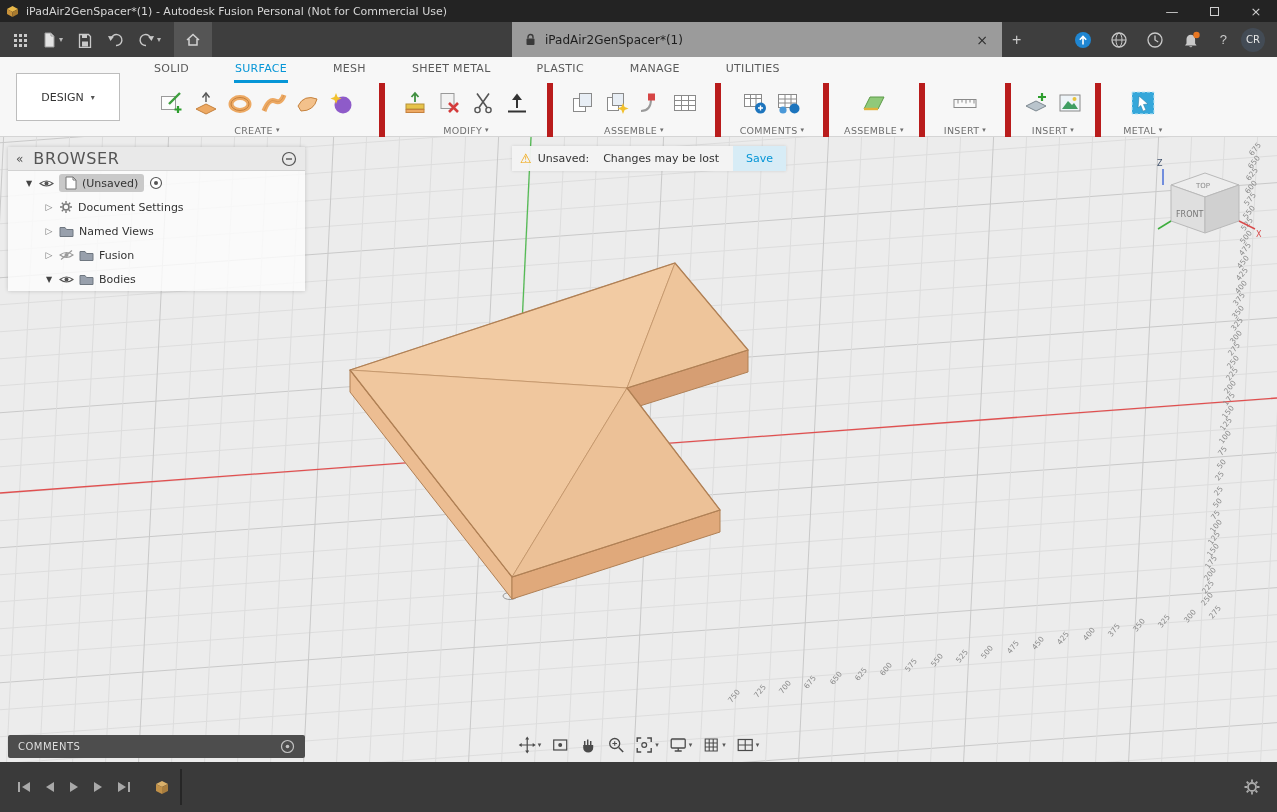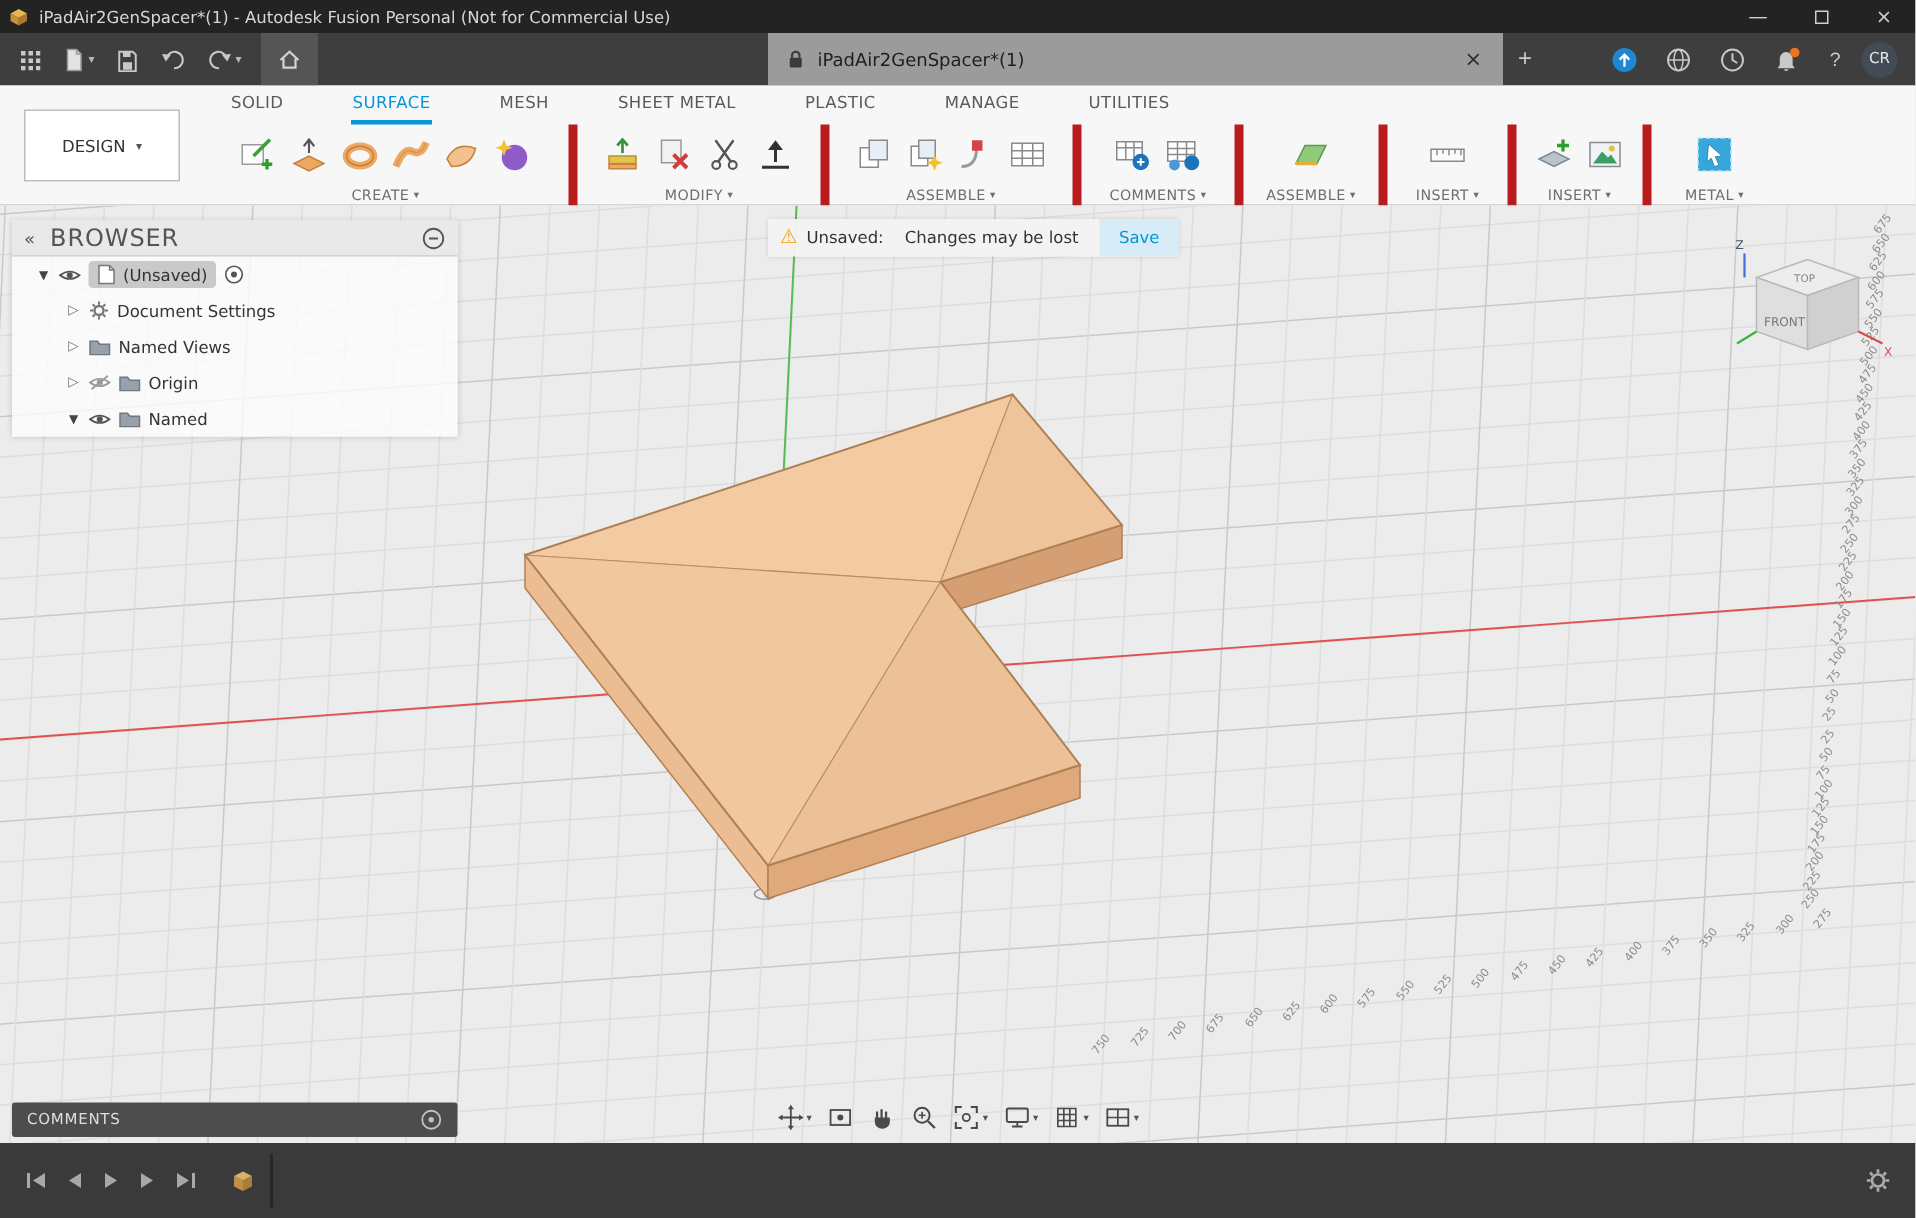--- a/index.html
+++ b/index.html
@@ -658,36 +658,36 @@
             <path d="M1 6 Q7.5 1 14 6 Q7.5 11 1 6 Z" fill="none" stroke="#9a9a9a" stroke-width="1.1"></path>
             <circle cx="7.5" cy="6" r="2" fill="#9a9a9a"></circle>
             <path d="M2 10.5 L13 1.5" stroke="#9a9a9a" stroke-width="1.2"></path>
           </svg>
         </span>
       <span class="bico">
           <svg width="15" height="12">
             <path d="M1 2.5 h5 l1.5 2 H14 v7 H1 Z" fill="#98a0ac" stroke="#6f7780"></path>
           </svg>
         </span>
-      <span class="blabel">Origin</span>
+      <span class="blabel">Fusion</span>
     </div>
     <div class="brow" style="padding-left:36px">
       <span class="tri-exp">▼</span>
       <span class="bico">
           <svg width="15" height="11">
             <path d="M1 5.5 Q7.5 0.5 14 5.5 Q7.5 10.5 1 5.5 Z" fill="none" stroke="#555" stroke-width="1.1"></path>
             <circle cx="7.5" cy="5.5" r="2" fill="#555"></circle>
           </svg>
         </span>
       <span class="bico">
           <svg width="15" height="12">
             <path d="M1 2.5 h5 l1.5 2 H14 v7 H1 Z" fill="#98a0ac" stroke="#6f7780"></path>
           </svg>
         </span>
-      <span class="blabel">Named</span>
+      <span class="blabel">Bodies</span>
     </div>
   </div>
 
   <div class="viewcube">
     <svg width="112" height="100">
       <polygon points="18,30 52,18 86,30 52,42" fill="#ededed" stroke="#b9b9b9"></polygon>
       <polygon points="18,30 52,42 52,78 18,66" fill="#dfdfdf" stroke="#b9b9b9"></polygon>
       <polygon points="52,42 86,30 86,66 52,78" fill="#d0d0d0" stroke="#b9b9b9"></polygon>
       <text x="43" y="33" font-size="7" fill="#888">TOP</text>
       <text x="23" y="62" font-size="8" fill="#777">FRONT</text>

